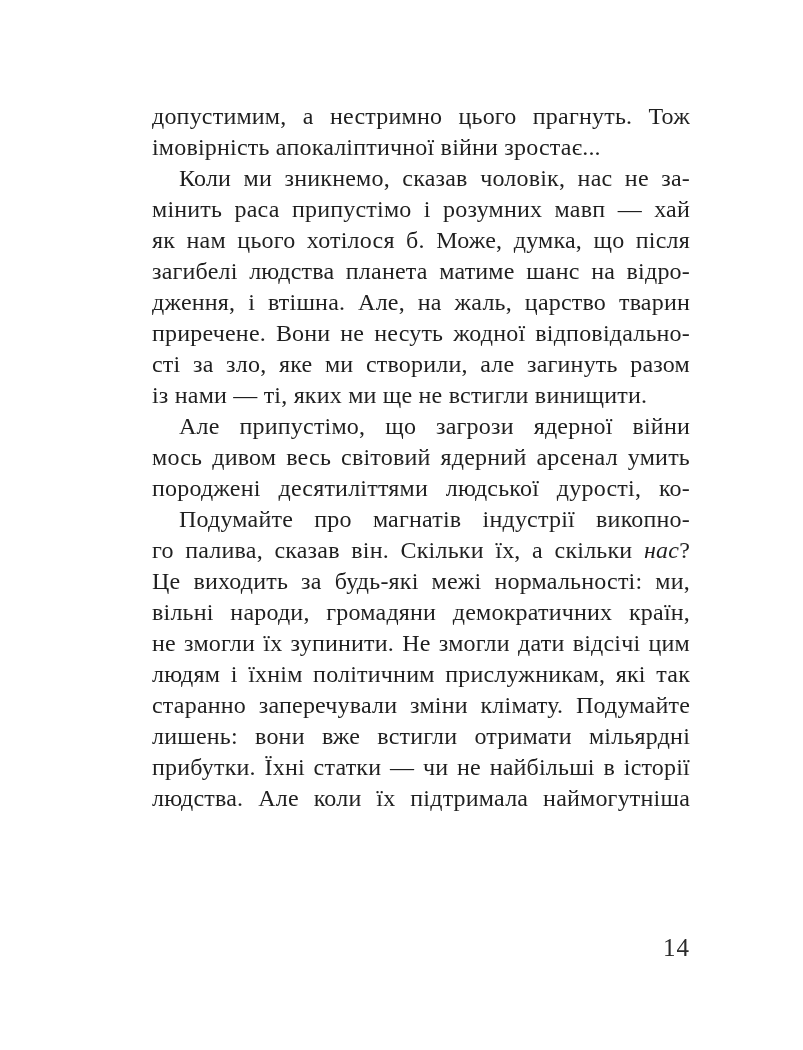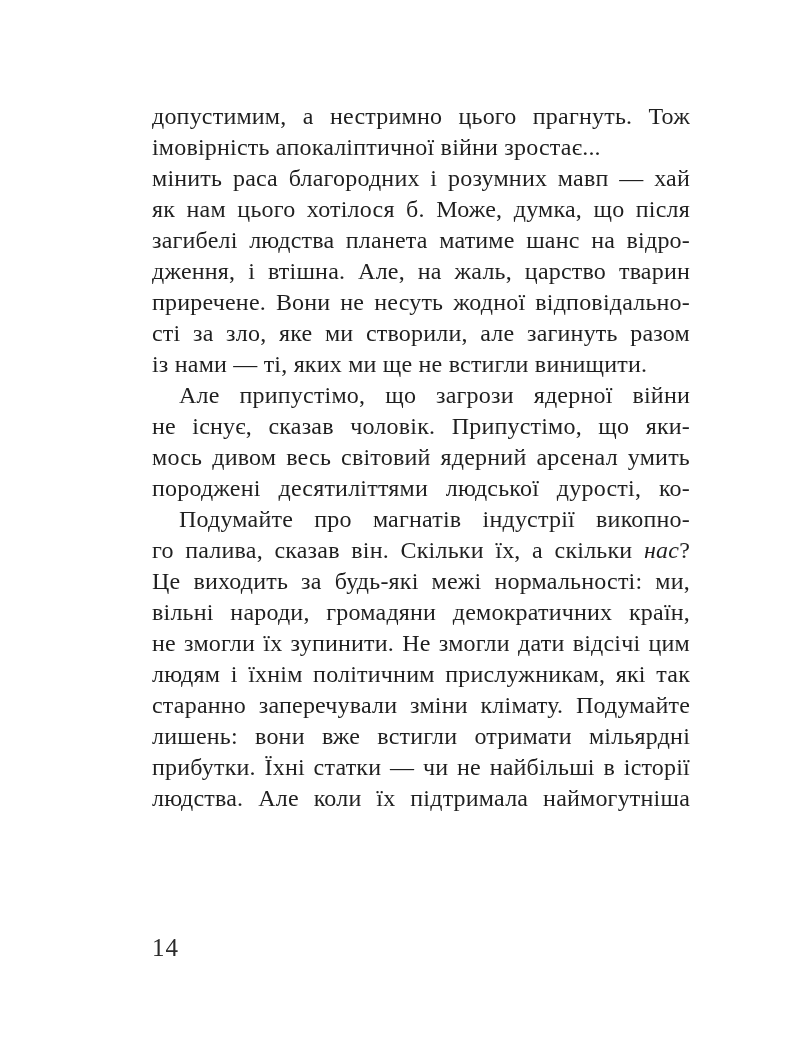--- a/index.html
+++ b/index.html
@@ -44,43 +44,43 @@
     padding-left: 27px;
   }
   .italic {
     font-style: italic;
   }
   .folio {
     position: absolute;
     left: 152px;
     top: 934px;
     width: 538px;
-    text-align: left;
+    text-align: right;
     font-size: 25px;
     color: #2b2b2b;
     letter-spacing: 1px;
   }
 </style>
 </head>
 <body>
 
 <div class="page">
 
   <div class="text-block">
     <div class="line">допустимим, а нестримно цього прагнуть. Тож</div>
     <div class="line para-end">імовірність апокаліптичної війни зростає...</div>
-    <div class="line">мінить раса благородних і розумних мавп — хай</div>
+    <div class="line indent">Коли ми зникнемо, сказав чоловік, нас не за-</div>
+    <div class="line">мінить раса припустімо і розумних мавп — хай</div>
     <div class="line">як нам цього хотілося б. Може, думка, що після</div>
     <div class="line">загибелі людства планета матиме шанс на відро-</div>
     <div class="line">дження, і втішна. Але, на жаль, царство тварин</div>
     <div class="line">приречене. Вони не несуть жодної відповідально-</div>
     <div class="line">сті за зло, яке ми створили, але загинуть разом</div>
     <div class="line para-end">із нами — ті, яких ми ще не встигли винищити.</div>
     <div class="line indent">Але припустімо, що загрози ядерної війни</div>
-    <div class="line">не існує, сказав чоловік. Припустімо, що яки-</div>
     <div class="line">мось дивом весь світовий ядерний арсенал умить</div>
     <div class="line">породжені десятиліттями людської дурості, ко-</div>
     <div class="line indent">Подумайте про магнатів індустрії викопно-</div>
     <div class="line"><span>го палива, сказав він. Скільки їх, а скільки </span><span class="italic">нас</span><span>?</span></div>
     <div class="line">Це виходить за будь-які межі нормальності: ми,</div>
     <div class="line">вільні народи, громадяни демократичних країн,</div>
     <div class="line">не змогли їх зупинити. Не змогли дати відсічі цим</div>
     <div class="line">людям і їхнім політичним прислужникам, які так</div>
     <div class="line">старанно заперечували зміни клімату. Подумайте</div>
     <div class="line">лишень: вони вже встигли отримати мільярдні</div>

